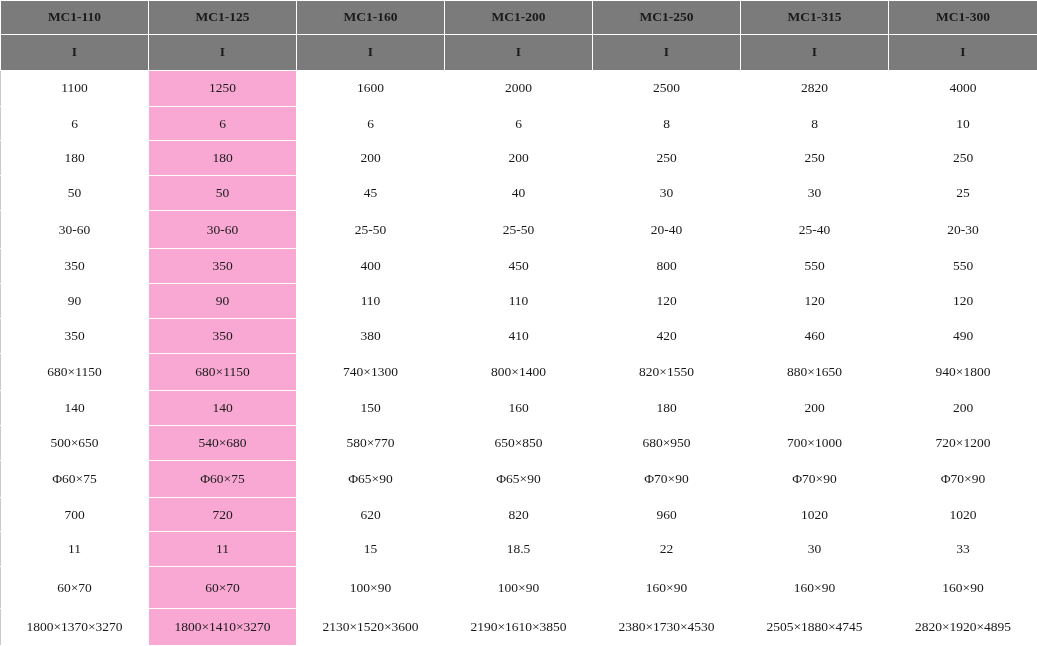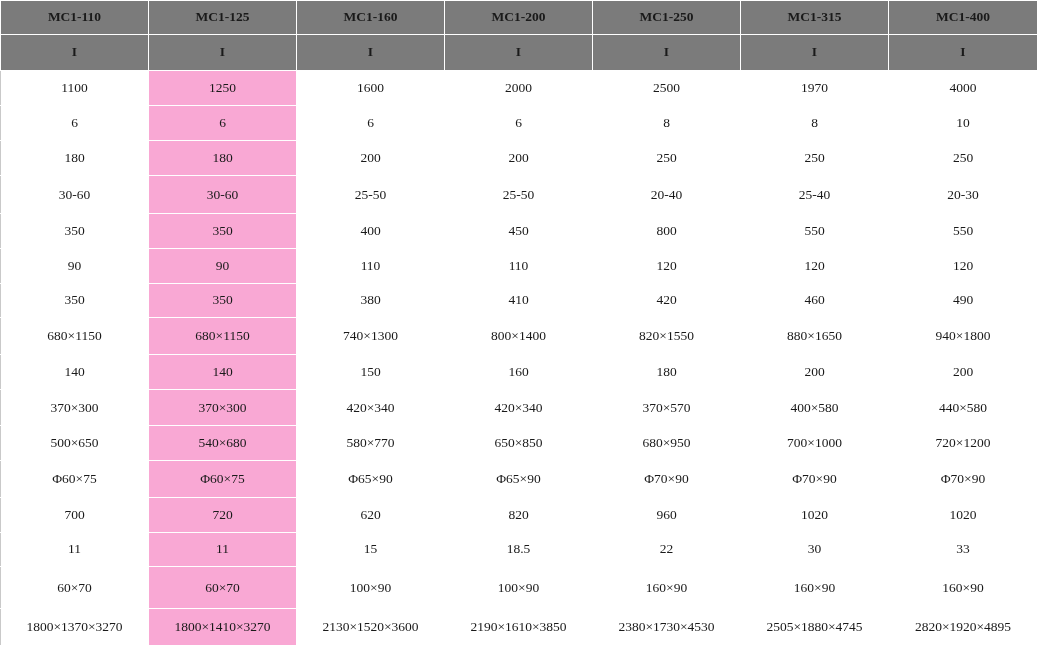--- a/index.html
+++ b/index.html
@@ -75,57 +75,66 @@
     <col style="width:149px">
   </colgroup>
   <tbody id="table-body">
       <tr class="head-row" style="height: 30px; margin-top: 21px;">
         <td>MC1-110</td>
         <td>MC1-125</td>
         <td>MC1-160</td>
         <td>MC1-200</td>
         <td>MC1-250</td>
         <td>MC1-315</td>
-        <td>MC1-400</td>
+        <td>MC1-300</td>
       </tr>
       <tr class="sub-row" style="height: 32px;">
         <td>I</td>
         <td>I</td>
         <td>I</td>
         <td>I</td>
         <td>I</td>
         <td>I</td>
         <td>I</td>
       </tr>
       <tr class="body-row" style="height: 32px;">
         <td class="outer-left">1100</td>
         <td class="shade">1250</td>
         <td>1600</td>
         <td>2000</td>
         <td>2500</td>
-        <td>1970</td>
+        <td>2820</td>
         <td class="outer-right">4000</td>
       </tr>
       <tr class="body-row" style="height: 31px;">
         <td class="outer-left">6</td>
         <td class="shade">6</td>
         <td>6</td>
         <td>6</td>
         <td>8</td>
         <td>8</td>
         <td class="outer-right">10</td>
       </tr>
       <tr class="body-row" style="height: 31px;">
         <td class="outer-left">180</td>
         <td class="shade">180</td>
         <td>200</td>
         <td>200</td>
         <td>250</td>
         <td>250</td>
         <td class="outer-right">250</td>
+      </tr>
+      <tr class="body-row" style="height: 31px;">
+        <td class="outer-left">50</td>
+        <td class="shade">50</td>
+        <td>45</td>
+        <td>40</td>
+        <td>30</td>
+        <td>30</td>
+        <td class="outer-right">25</td>
       </tr>
       <tr class="body-row" style="height: 34px;">
         <td class="outer-left">30-60</td>
         <td class="shade">30-60</td>
         <td>25-50</td>
         <td>25-50</td>
         <td>20-40</td>
         <td>25-40</td>
         <td class="outer-right">20-30</td>
       </tr>
@@ -167,29 +176,20 @@
       </tr>
       <tr class="body-row" style="height: 31px; padding-left: 48px;">
         <td class="outer-left">140</td>
         <td class="shade">140</td>
         <td>150</td>
         <td>160</td>
         <td>180</td>
         <td>200</td>
         <td class="outer-right">200</td>
       </tr>
-      <tr class="body-row" style="height: 32px;">
-        <td class="outer-left">370×300</td>
-        <td class="shade">370×300</td>
-        <td>420×340</td>
-        <td>420×340</td>
-        <td>370×570</td>
-        <td>400×580</td>
-        <td class="outer-right">440×580</td>
-      </tr>
       <tr class="body-row" style="height: 31px; padding-left: 14px;">
         <td class="outer-left">500×650</td>
         <td class="shade">540×680</td>
         <td>580×770</td>
         <td>650×850</td>
         <td>680×950</td>
         <td>700×1000</td>
         <td class="outer-right">720×1200</td>
       </tr>
       <tr class="body-row" style="height: 33px;">

